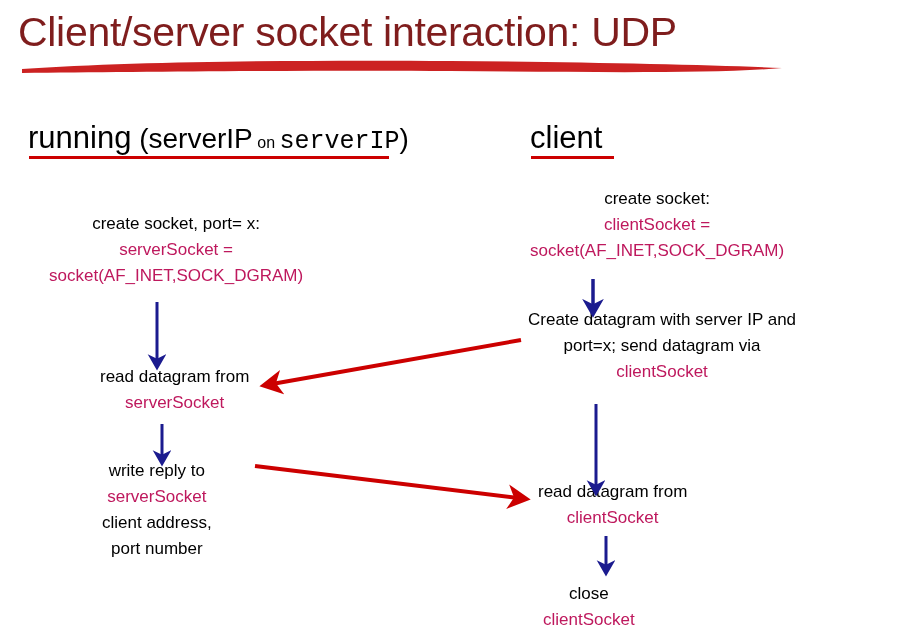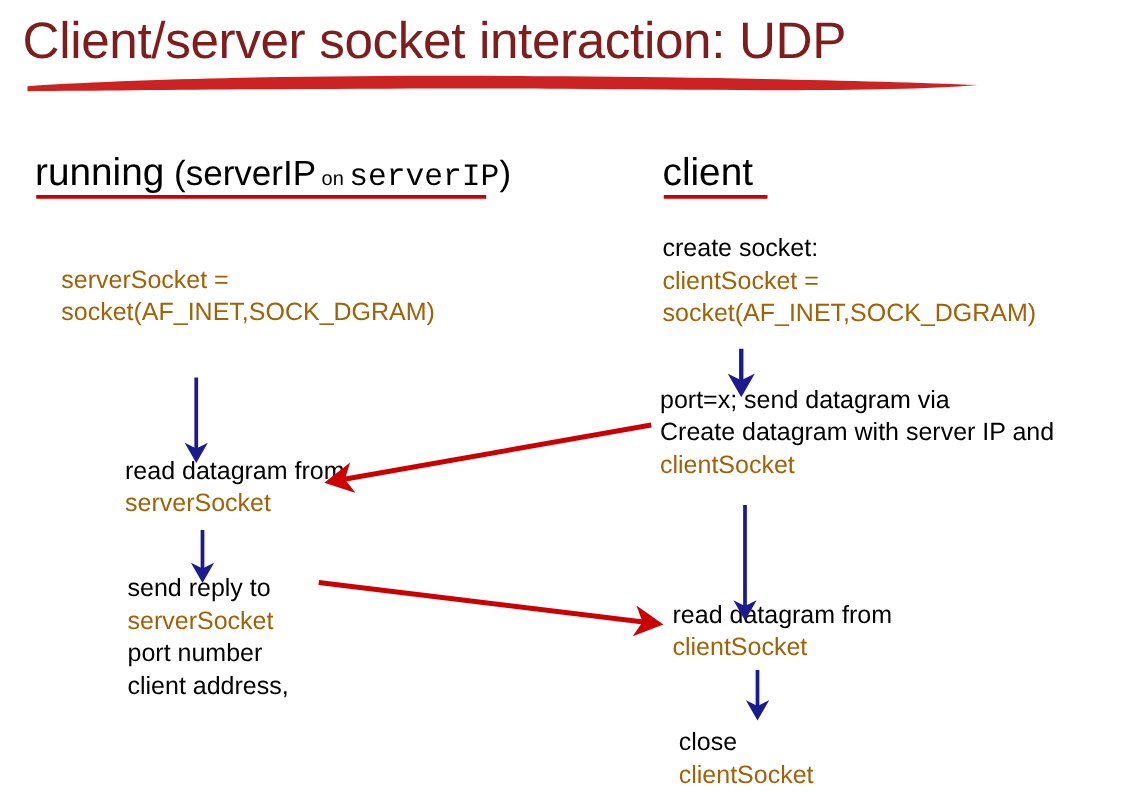--- a/index.html
+++ b/index.html
@@ -73,26 +73,27 @@
     left: 531px;
     top: 156px;
     width: 83px;
     height: 3px;
     background: #cc0000;
   }
 
   
   .step {
     position: absolute;
-    font-size: 20px;
+    font-size: 17px;
     line-height: 26px;
     white-space: nowrap;
+    text-align: center;
   }
   .step .blk { color: #000000; display: block; }
-  .step .red { color: #a16207; display: block; }
+  .step .red { color: #be185d; display: block; }
 
   
   #server-step-1 { left: 49px; top: 211px; }
   #server-step-2 { left: 100px; top: 364px; }
   #server-step-3 { left: 102px; top: 458px; }
 
   
   #client-step-1 { left: 530px; top: 186px; }
   #client-step-2 { left: 528px; top: 307px; }
   #client-step-3 { left: 538px; top: 479px; }
@@ -121,45 +122,46 @@
   <span class="lede">running</span><span class="paren"> (</span><span class="paren">serverIP</span><span class="small"> on </span><span class="mono">serverIP</span><span class="paren">)</span>
 </div>
 <div id="server-heading-underline"></div>
 
 <div class="col-heading" id="client-heading">
   <span>client</span>
 </div>
 <div id="client-heading-underline"></div>
 
 <div class="step" id="server-step-1">
+  <span class="blk">create socket, port= x:</span>
   <span class="red">serverSocket =</span>
   <span class="red">socket(AF_INET,SOCK_DGRAM)</span>
 </div>
 
 <div class="step" id="server-step-2">
   <span class="blk">read datagram from</span>
   <span class="red">serverSocket</span>
 </div>
 
 <div class="step" id="server-step-3">
-  <span class="blk">send reply to</span>
+  <span class="blk">write reply to</span>
   <span class="red">serverSocket</span>
+  <span class="blk">client address,</span>
   <span class="blk">port number</span>
-  <span class="blk">client address,</span>
 </div>
 
 <div class="step" id="client-step-1">
   <span class="blk">create socket:</span>
   <span class="red">clientSocket =</span>
   <span class="red">socket(AF_INET,SOCK_DGRAM)</span>
 </div>
 
 <div class="step" id="client-step-2">
+  <span class="blk">Create datagram with server IP and</span>
   <span class="blk">port=x; send datagram via</span>
-  <span class="blk">Create datagram with server IP and</span>
   <span class="red">clientSocket</span>
 </div>
 
 <div class="step" id="client-step-3">
   <span class="blk">read datagram from</span>
   <span class="red">clientSocket</span>
 </div>
 
 <div class="step" id="client-step-4">
   <span class="blk">close</span>

